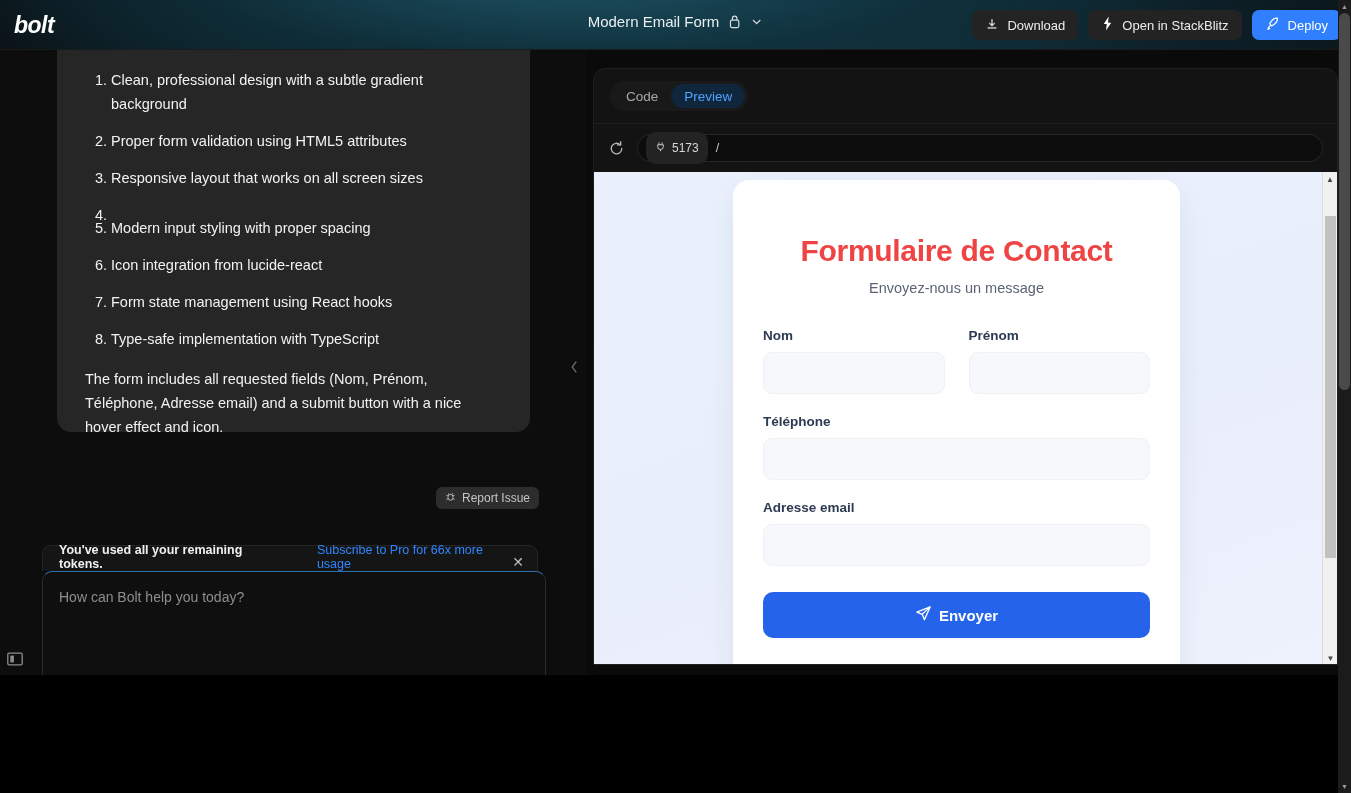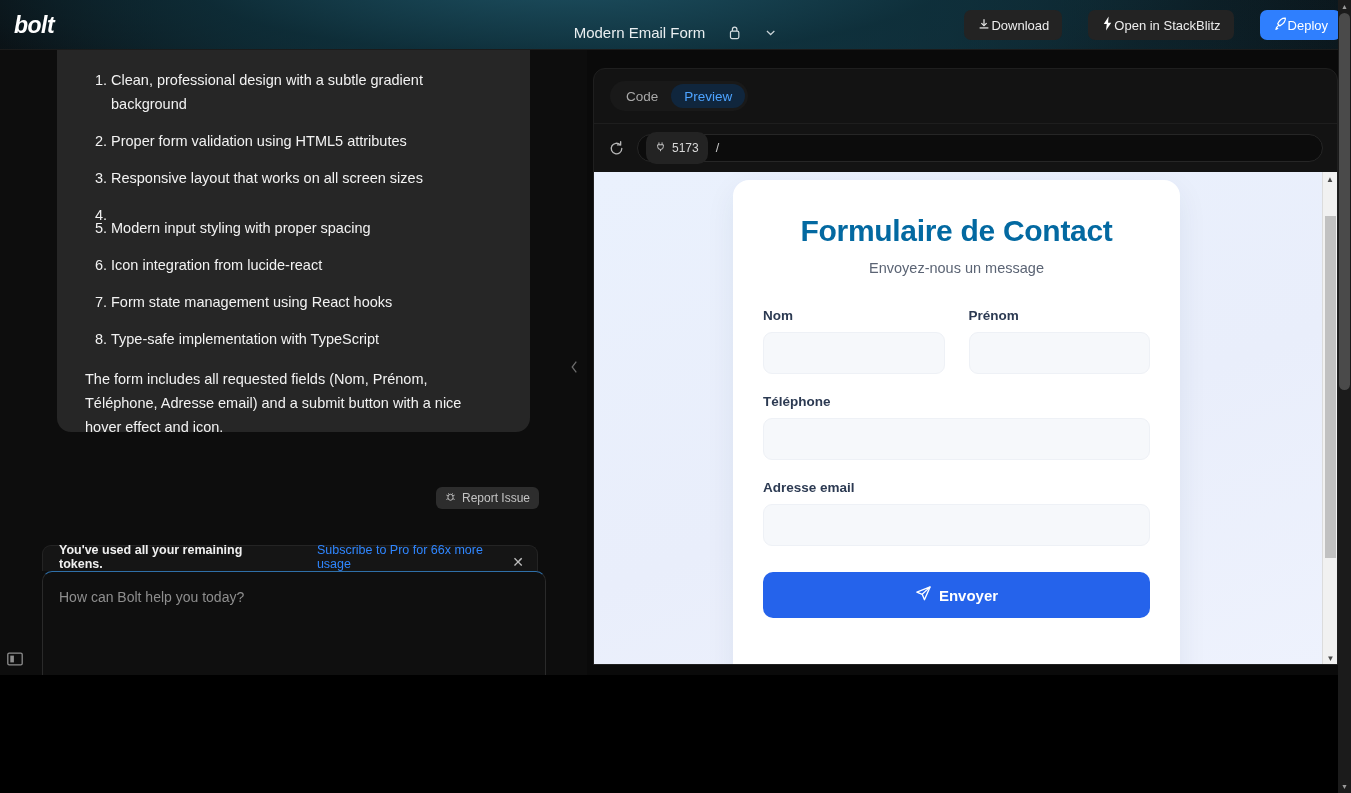--- a/index.html
+++ b/index.html
@@ -26,38 +26,37 @@
     display: flex; align-items: center;
     z-index: 40;
   }
   .logo {
     position: absolute; left: 14px; top: 12px;
     font-size: 23px; font-weight: bold; font-style: italic;
     color: #fff; letter-spacing: -0.5px; text-align: center;
   }
   .title-wrap {
     position: absolute; left: 50%; transform: translateX(-50%);
-    display: flex; align-items: center; gap: 23px;
-    top: 24px;
+    display: flex; align-items: center; gap: 9px;
+    top: 13px;
   }
   .title-text { font-size: 15px; color: #e9eef0; font-weight: 400; }
   .icon-btn { display: inline-flex; align-items: center; justify-content: center; cursor: pointer; }
   .hdr-actions {
     position: absolute; right: 10px; top: 10px;
     display: flex; align-items: center; gap: 10px;
   }
   .btn {
-    display: inline-flex; align-items: center; 
+    display: inline-flex; align-items: center; gap: 8px;
     height: 30px; padding: 0 13px;
     border-radius: 7px;
     font-size: 13px; color: #ededed;
     background: #232323; border: none;
     cursor: pointer; white-space: nowrap;
     font-family: "Liberation Sans", sans-serif;
-    margin-left: 16px;
   }
   .btn.primary { background: #2f7ffe; color: #fff; }
 
   
   .chat-pane {
     position: absolute; left: 0; top: 50px;
     width: 587px; height: 625px;
     background: #0d0d0d;
     overflow: hidden;
   }
@@ -193,22 +192,22 @@
   }
   .form-card {
     position: absolute; left: 139px; top: 8px;
     width: 447px; height: 520px;
     background: #fff;
     border-radius: 16px;
     box-shadow: 0 10px 30px rgba(30,50,90,0.07);
     padding: 34px 30px 0 30px;
   }
   .form-title {
-    font-size: 30px; font-weight: bold; color: #0369a1;
-    text-align: center; letter-spacing: -0.3px;
+    font-size: 30px; font-weight: bold; color: #ef4444;
+    text-align: center; letter-spacing: -0.3px; margin-top: 20px;
   }
   .form-sub {
     font-size: 14.5px; color: #5b6474; text-align: center; margin-top: 12px;
   }
   .field-label {
     font-size: 13.5px; color: #2c3a52; font-weight: bold; margin-bottom: 9px;
   }
   .field-input {
     height: 42px; background: #f6f8fb;
     border: 1px solid #eef1f6; border-radius: 9px;

